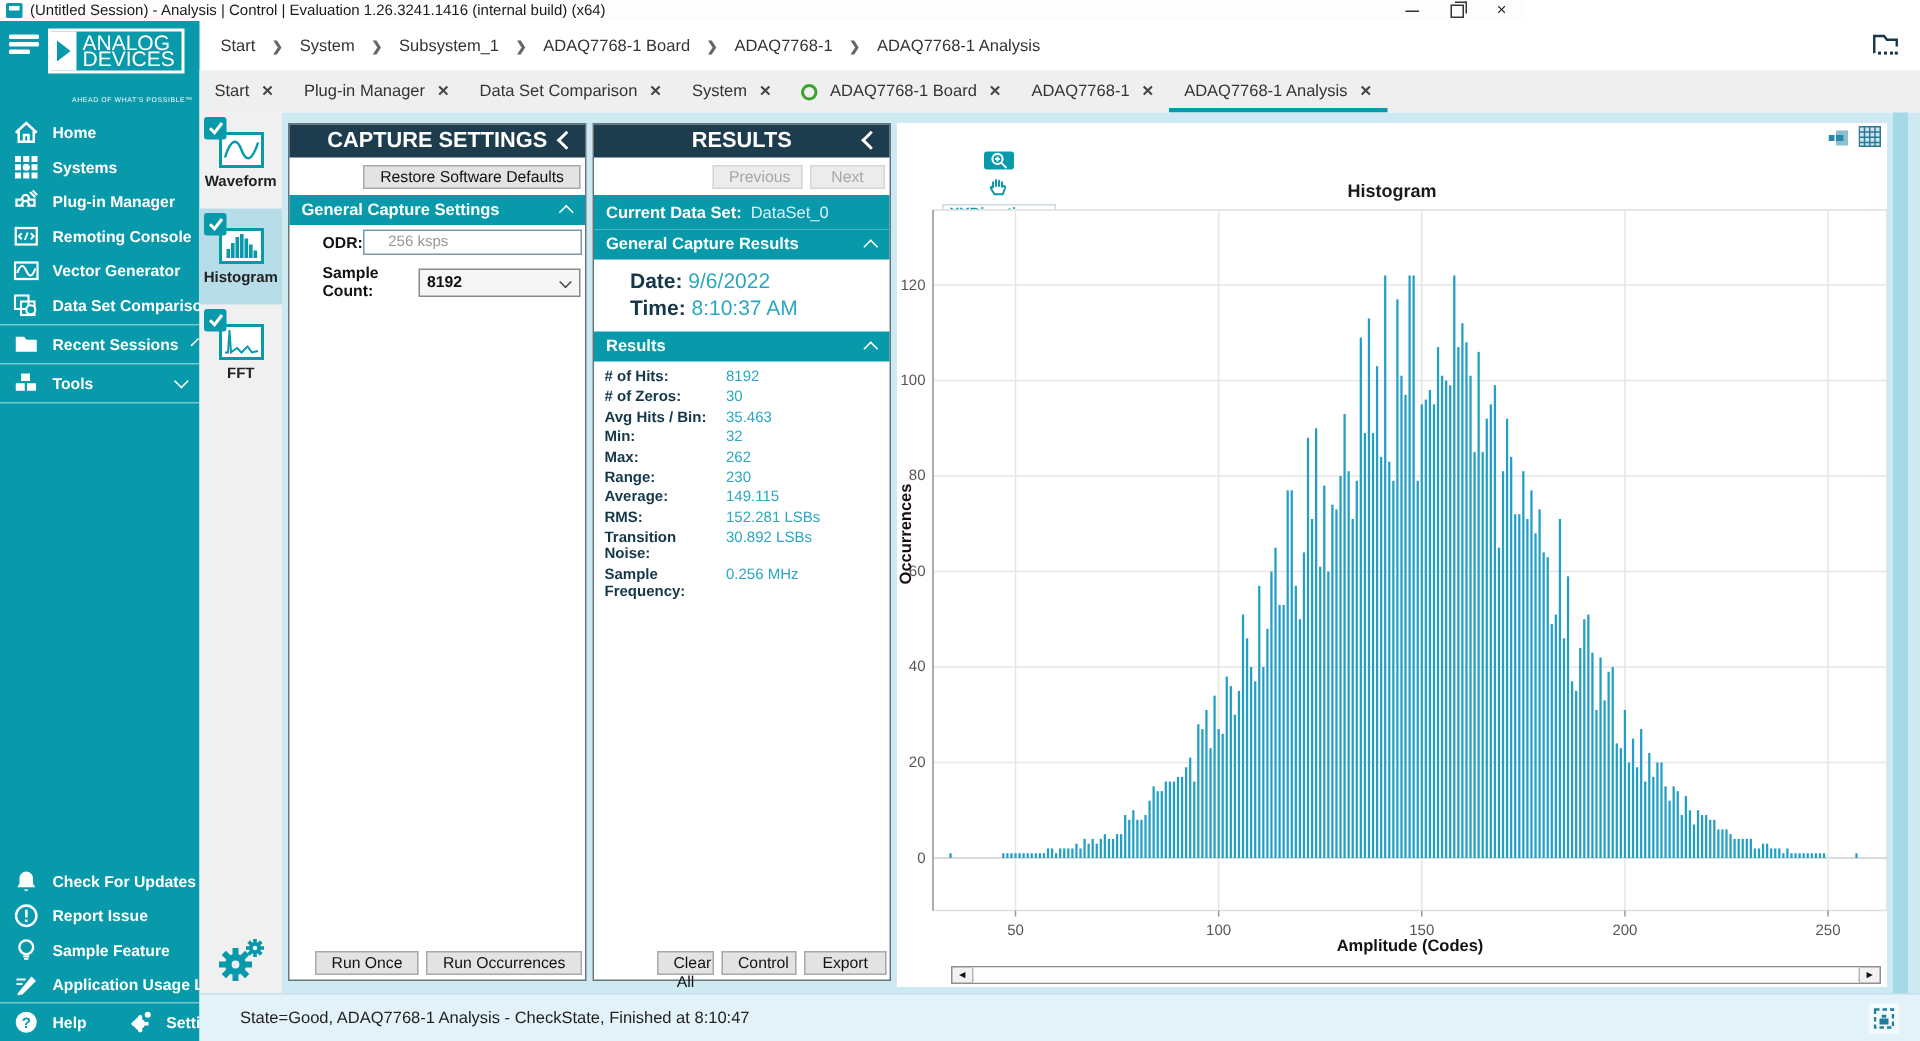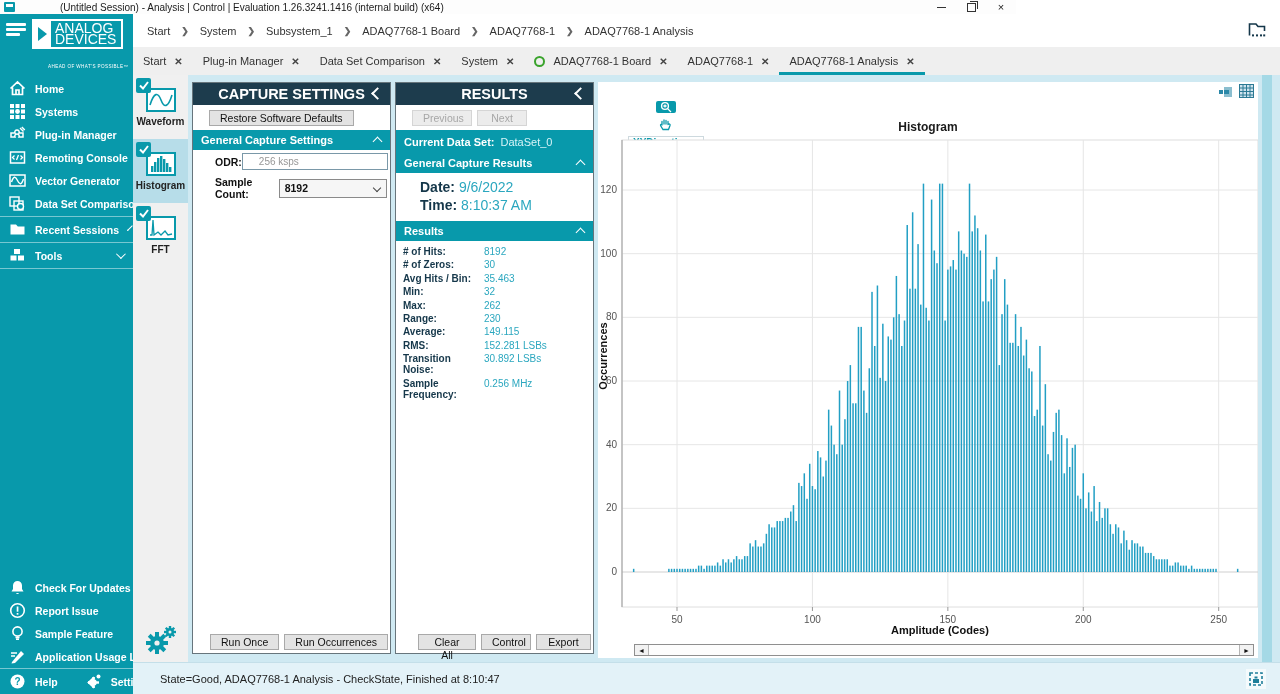--- a/index.html
+++ b/index.html
@@ -1,18 +1,18 @@
 <!DOCTYPE html>
 <html><head>
 <meta charset="utf-8">
 <style>
   html,body{margin:0;padding:0;background:#dcdcdc;}
   #app{position:relative;width:1280px;height:694px;background:#fff;font-family:"Liberation Sans",sans-serif;overflow:hidden;-webkit-font-smoothing:antialiased;}
   
-  .titlebar{position:absolute;top:0;left:0;width:1016px;height:14px;background:#fdfdfd;display:flex;align-items:center;font-size:10px;color:#1a1a1a;gap:40px;}
+  .titlebar{position:absolute;top:0;left:0;width:1016px;height:14px;background:#fdfdfd;display:flex;align-items:center;font-size:10px;color:#1a1a1a;}
   .appicon{width:11px;height:10px;background:#0899ab;margin:0 5px 0 4px;border-radius:1px;position:relative;}
   .appicon:after{content:"";position:absolute;left:2px;top:2px;width:7px;height:3px;background:#fff;}
   .wctrl{margin-left:auto;display:flex;align-items:center;height:14px;}
   .wbtn{width:30px;height:14px;display:flex;align-items:center;justify-content:center;color:#222;font-size:11px;}
   .minglyph{width:9px;height:1px;background:#333;}
   .maxglyph{width:7px;height:7px;border:1px solid #333;position:relative;background:#fdfdfd;}
   .maxglyph:before{content:"";position:absolute;left:2px;top:-3px;width:7px;height:7px;border:1px solid #333;border-bottom:none;border-left:none;}
   
   .sidebar{position:absolute;top:14px;left:0;width:133px;height:680px;background:#0899ab;color:#fff;display:flex;flex-direction:column;}
   .brand{height:44px;display:flex;align-items:flex-start;padding-top:5px;}
@@ -49,21 +49,21 @@
   
   .workspace{position:absolute;top:75px;left:188px;width:1092px;height:587px;background:#cfe9f2;}
   .edgestrip{position:absolute;top:0;right:8px;width:10px;height:587px;background:#a5d9e6;}
   .panel{position:absolute;top:7px;height:572px;background:#fff;border:1px solid #67757c;box-sizing:border-box;display:flex;flex-direction:column;}
   .phead{height:22px;background:#1d3c4d;color:#fff;font-size:14.5px;font-weight:bold;display:flex;align-items:center;justify-content:center;position:relative;flex:0 0 auto;}
   .backchev{position:absolute;right:8px;top:6px;width:7px;height:7px;border-left:2px solid #fff;border-bottom:2px solid #fff;transform:rotate(45deg);}
   .sechead{height:20px;background:#0899ab;color:#fff;font-size:11px;font-weight:bold;display:flex;align-items:center;padding-left:8px;position:relative;flex:0 0 auto;}
   .upchev{position:absolute;right:9px;top:8px;width:6px;height:6px;border-left:1.8px solid #fff;border-top:1.8px solid #fff;transform:rotate(45deg);}
   .btn{background:#e3e3e3;border:1px solid #a9a9a9;font-size:10.5px;color:#111;padding:1px 10px;height:16px;line-height:13px;font-family:inherit;}
   .btn.dis{background:#ececec;border-color:#d5d5d5;color:#a7a7a7;}
-  .btnrow{display:flex;justify-content:flex-start;gap:5px;padding:5px 3px 4px 16px;flex:0 0 auto;}
+  .btnrow{display:flex;justify-content:flex-end;gap:5px;padding:5px 3px 4px 16px;flex:0 0 auto;}
   .formrow{display:flex;align-items:center;padding:3px 3px 3px 22px;font-size:10.5px;font-weight:bold;color:#111;}
   .odrin{margin-left:auto;width:112px;height:15px;border:1px solid #7a98a8;font-size:10px;color:#979797;padding:0 16px;font-family:inherit;}
   .combo{margin-left:auto;width:118px;height:17px;border:1px solid #8a8a8a;background:#f6f6f6;font-size:10.5px;color:#111;display:flex;align-items:center;padding-left:5px;position:relative;}
   .combo .dchev{position:absolute;right:6px;top:5px;width:5px;height:5px;border-right:1.5px solid #444;border-bottom:1.5px solid #444;transform:rotate(45deg);}
   .panelfoot{margin-top:auto;display:flex;justify-content:flex-end;gap:5px;padding:0 2px 3px 0;}
   .cdsband{height:23px;background:#0899ab;color:#fff;display:flex;align-items:center;font-size:11px;padding-left:8px;gap:6px;flex:0 0 auto;}
   .cdsval{color:#d8f4f8;}
   .dtblock{padding:4px 0 6px 24px;font-size:14px;color:#15374a;}
   .dtblock div{margin:2px 0;}
   .dtblock b{color:#15374a;}
@@ -476,21 +476,21 @@
         <div class="srow">
             <span class="sl">Transition Noise:</span>
             <span class="sv">30.892 LSBs</span>
           </div>
         <div class="srow">
             <span class="sl">Sample Frequency:</span>
             <span class="sv">0.256 MHz</span>
           </div>
       </div>
       <div class="panelfoot">
-        <button class="btn" style="width:58px">Clear All</button>
+        <button class="btn" style="width:38px">Clear All</button>
         <button class="btn" style="width:50px">Control</button>
         <button class="btn" style="width:55px">Export</button>
       </div>
     </div>
 
     <div class="chartpanel">
       <div class="ctopicons">
         <span><svg width="13" height="12" viewBox="0 0 13 12">
               <g fill="#2b88a8">
                 <rect x="0" y="4" width="4" height="4"></rect>

